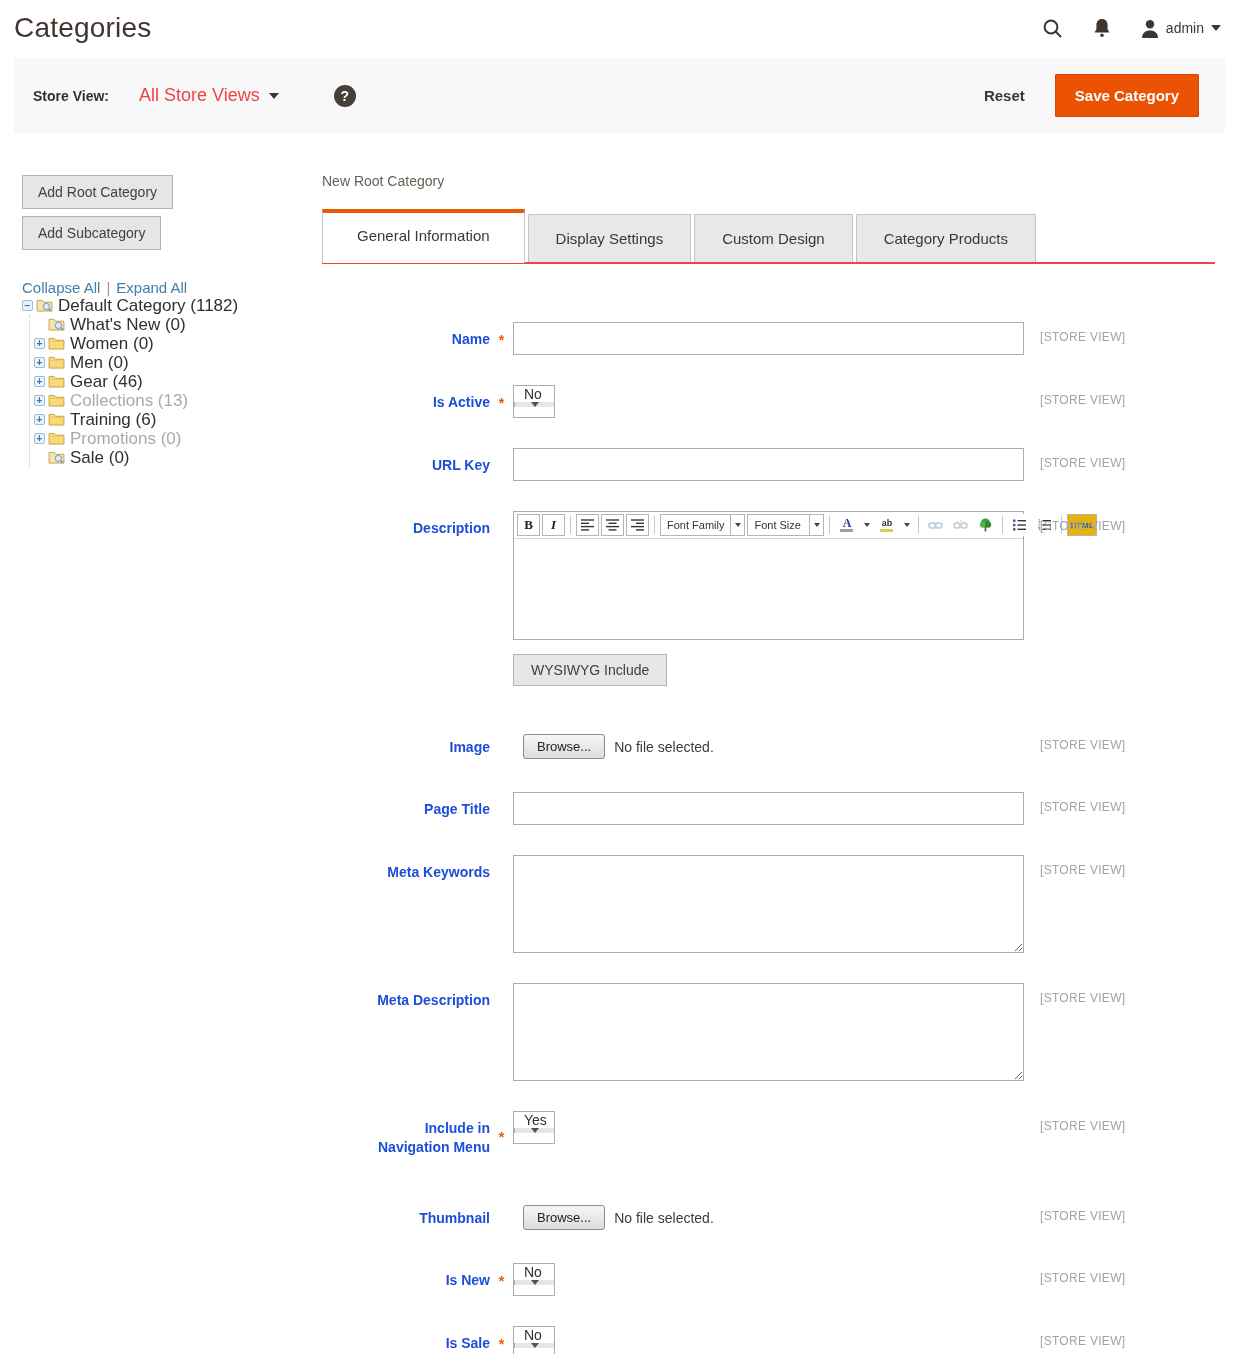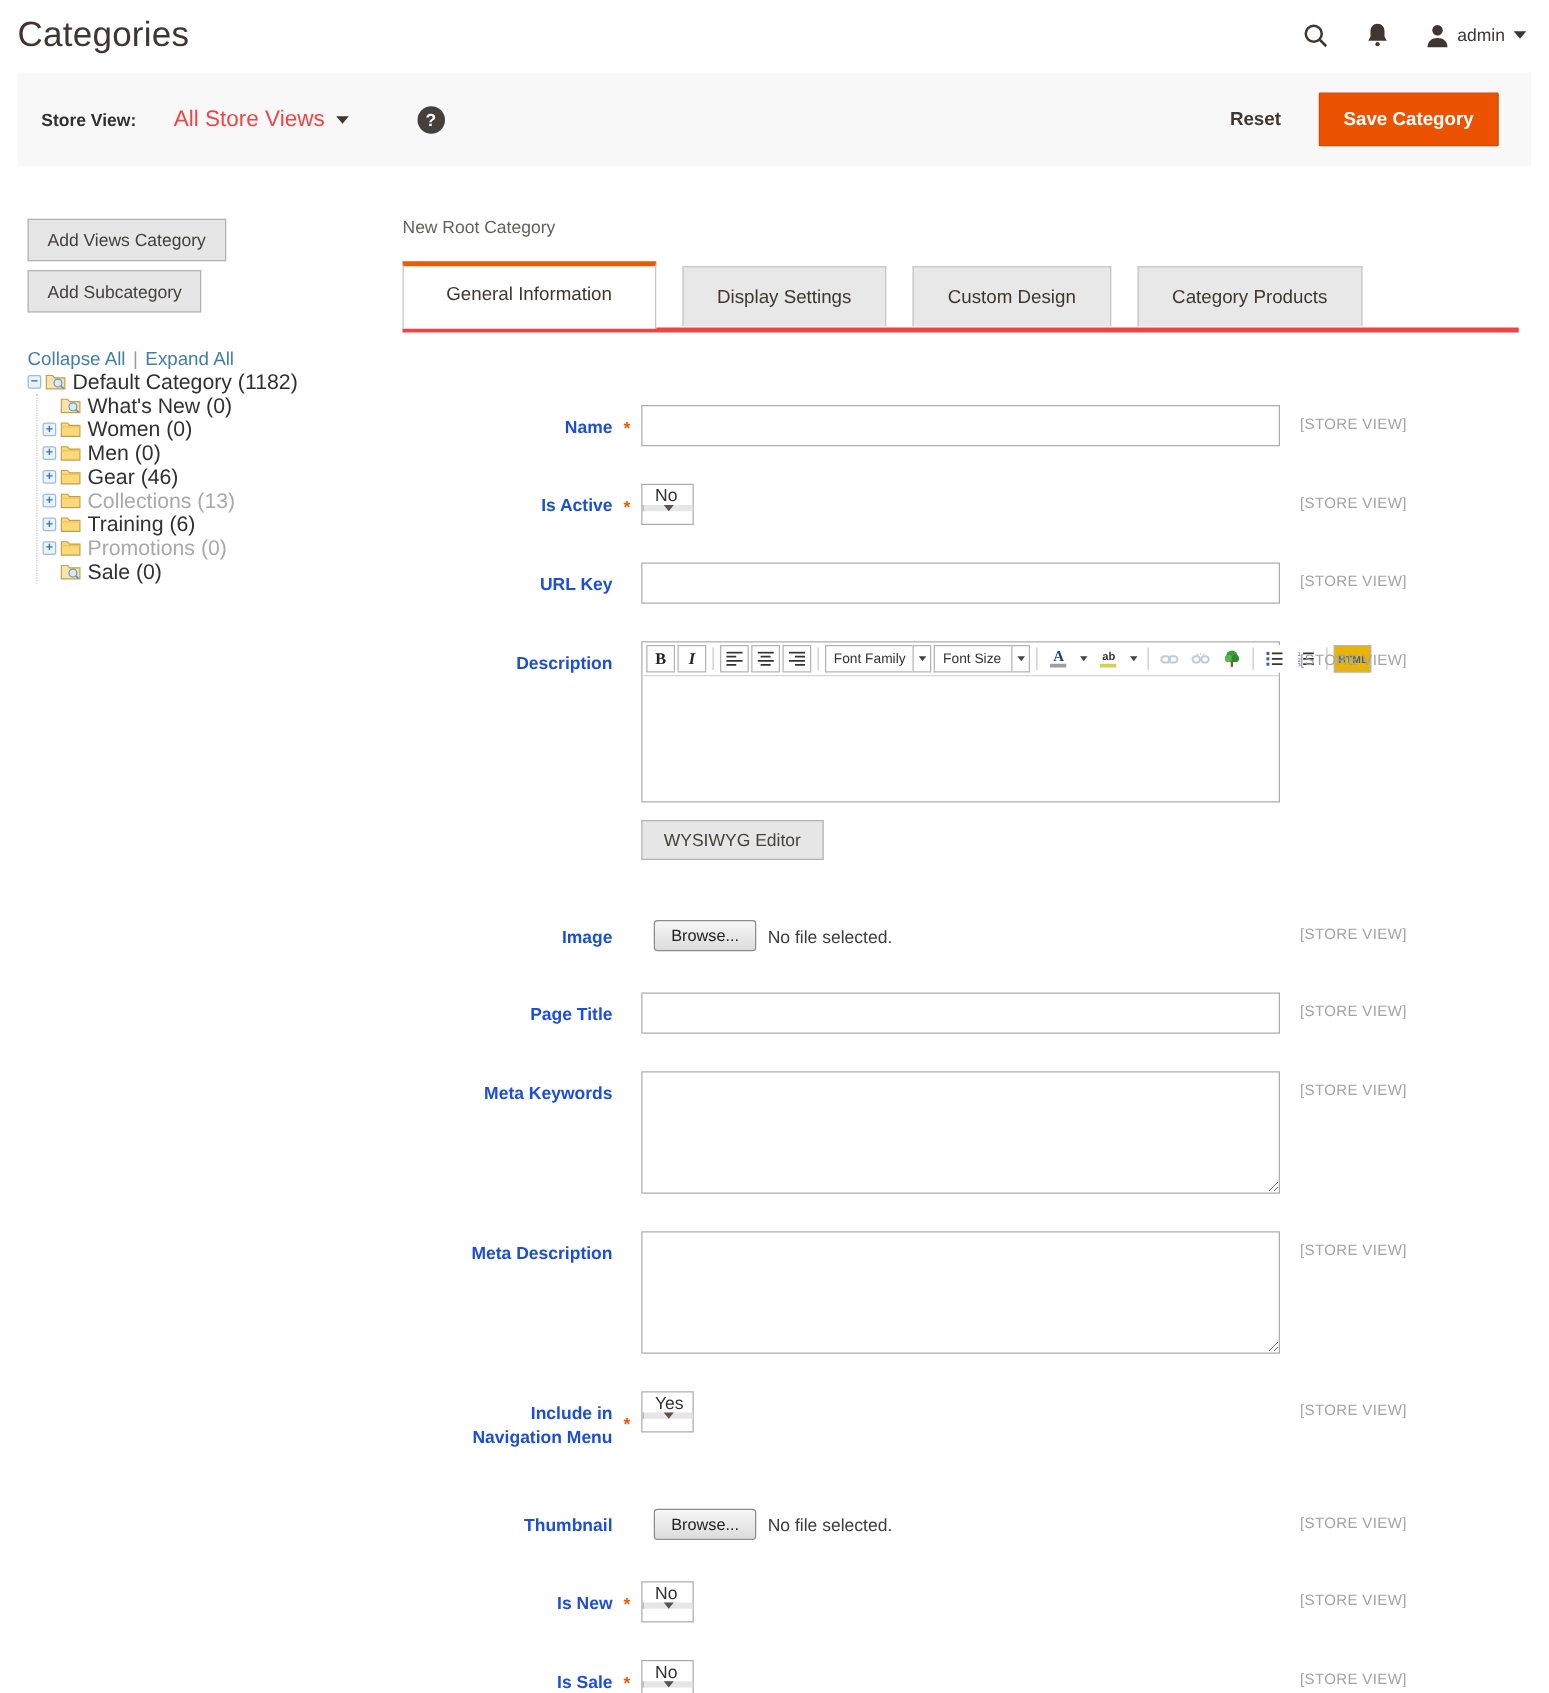--- a/index.html
+++ b/index.html
@@ -44,21 +44,21 @@
   .expander { width:11px; height:11px; flex:none; margin-right:3px; border:1px solid #9abcd8; border-radius:2px; background:#e8f3fb; position:relative; cursor:pointer; }
   .expander::before { position:absolute; left:0; right:0; top:-2px; text-align:center; font-size:10px; line-height:13px; color:#43729c; font-weight:700; }
   .expander.plus::before { content:"+"; }
   .expander.minus::before { content:"\2212"; }
   .expander.none { visibility:hidden; }
   .ficon { width:17px; height:13px; flex:none; margin-right:4px; }
   .tree-children { margin-left:7px; padding-left:4px; border-left:1px dotted #c8c8c8; }
 
   
   .subtitle { font-size:14px; color:#676056; margin-bottom:20px; }
-  .tabbar { display:flex; align-items:center; border-bottom:4px solid #ef4444;gap:18px; }
+  .tabbar { display:flex; align-items:flex-end; border-bottom:2px solid #ef4444; }
   .tab { font-size:15px; color:#41362f; padding:15px 27px; background:#e8e8e8; border:1px solid #c5c5c5; border-bottom:none; margin-right:3px; margin-top:3px; cursor:pointer; }
   .tab.active { background:#fff; border-top:4px solid #e85b02; padding-top:14px; padding-bottom:19px; margin-top:0; margin-bottom:-1px; padding-left:34px; padding-right:34px; }
 
   
   .form { padding-top:58px; }
   .frow { display:flex; align-items:flex-start; margin-bottom:30px; }
   .flabel { width:168px; text-align:right; font-size:14px; font-weight:600; color:#1d4ed8; padding-top:8px; line-height:19px; }
   .freq { width:23px; text-align:center; color:#e85b00; font-size:14px; font-weight:600; padding-top:10px; }
   .fcontrol { width:511px; }
   .fscope { margin-left:16px; padding-top:8px; font-size:12px; color:#a3a3a3; letter-spacing:.3px; white-space:nowrap; }
@@ -144,21 +144,21 @@
   </div>
   <div class="store-bar-right">
     <button class="reset-btn">Reset</button>
     <button class="save-btn">Save Category</button>
   </div>
 </div>
 
 <div class="main">
 
   <div class="sidebar">
-    <button class="side-btn">Add Views Category</button><br>
+    <button class="side-btn">Add Root Category</button><br>
     <button class="side-btn">Add Subcategory</button>
 
     <div class="tree-links">
       <a>Collapse All</a><span class="sep">|</span><a>Expand All</a>
     </div>
 
     <div class="tree">
       <div class="titem">
         <span class="expander minus"></span>
         <svg class="ficon" viewBox="0 0 17 14">
@@ -418,21 +418,21 @@
             </div>
             <div class="ed-body"></div>
           </div>
         </div>
         <div class="fscope">[STORE VIEW]</div>
       </div>
 
       <div class="frow mb-lg" style="margin-top:0;">
         <div class="flabel"></div>
         <div class="freq"></div>
-        <div class="fcontrol"><button class="wysiwyg-btn">WYSIWYG Editor</button></div>
+        <div class="fcontrol"><button class="wysiwyg-btn">WYSIWYG Include</button></div>
       </div>
 
       <div class="frow mb-md">
         <div class="flabel">Image</div>
         <div class="freq"></div>
         <div class="fcontrol file-ctl">
           <button class="browse-btn">Browse...</button>
           <span class="file-status">No file selected.</span>
         </div>
         <div class="fscope">[STORE VIEW]</div>

